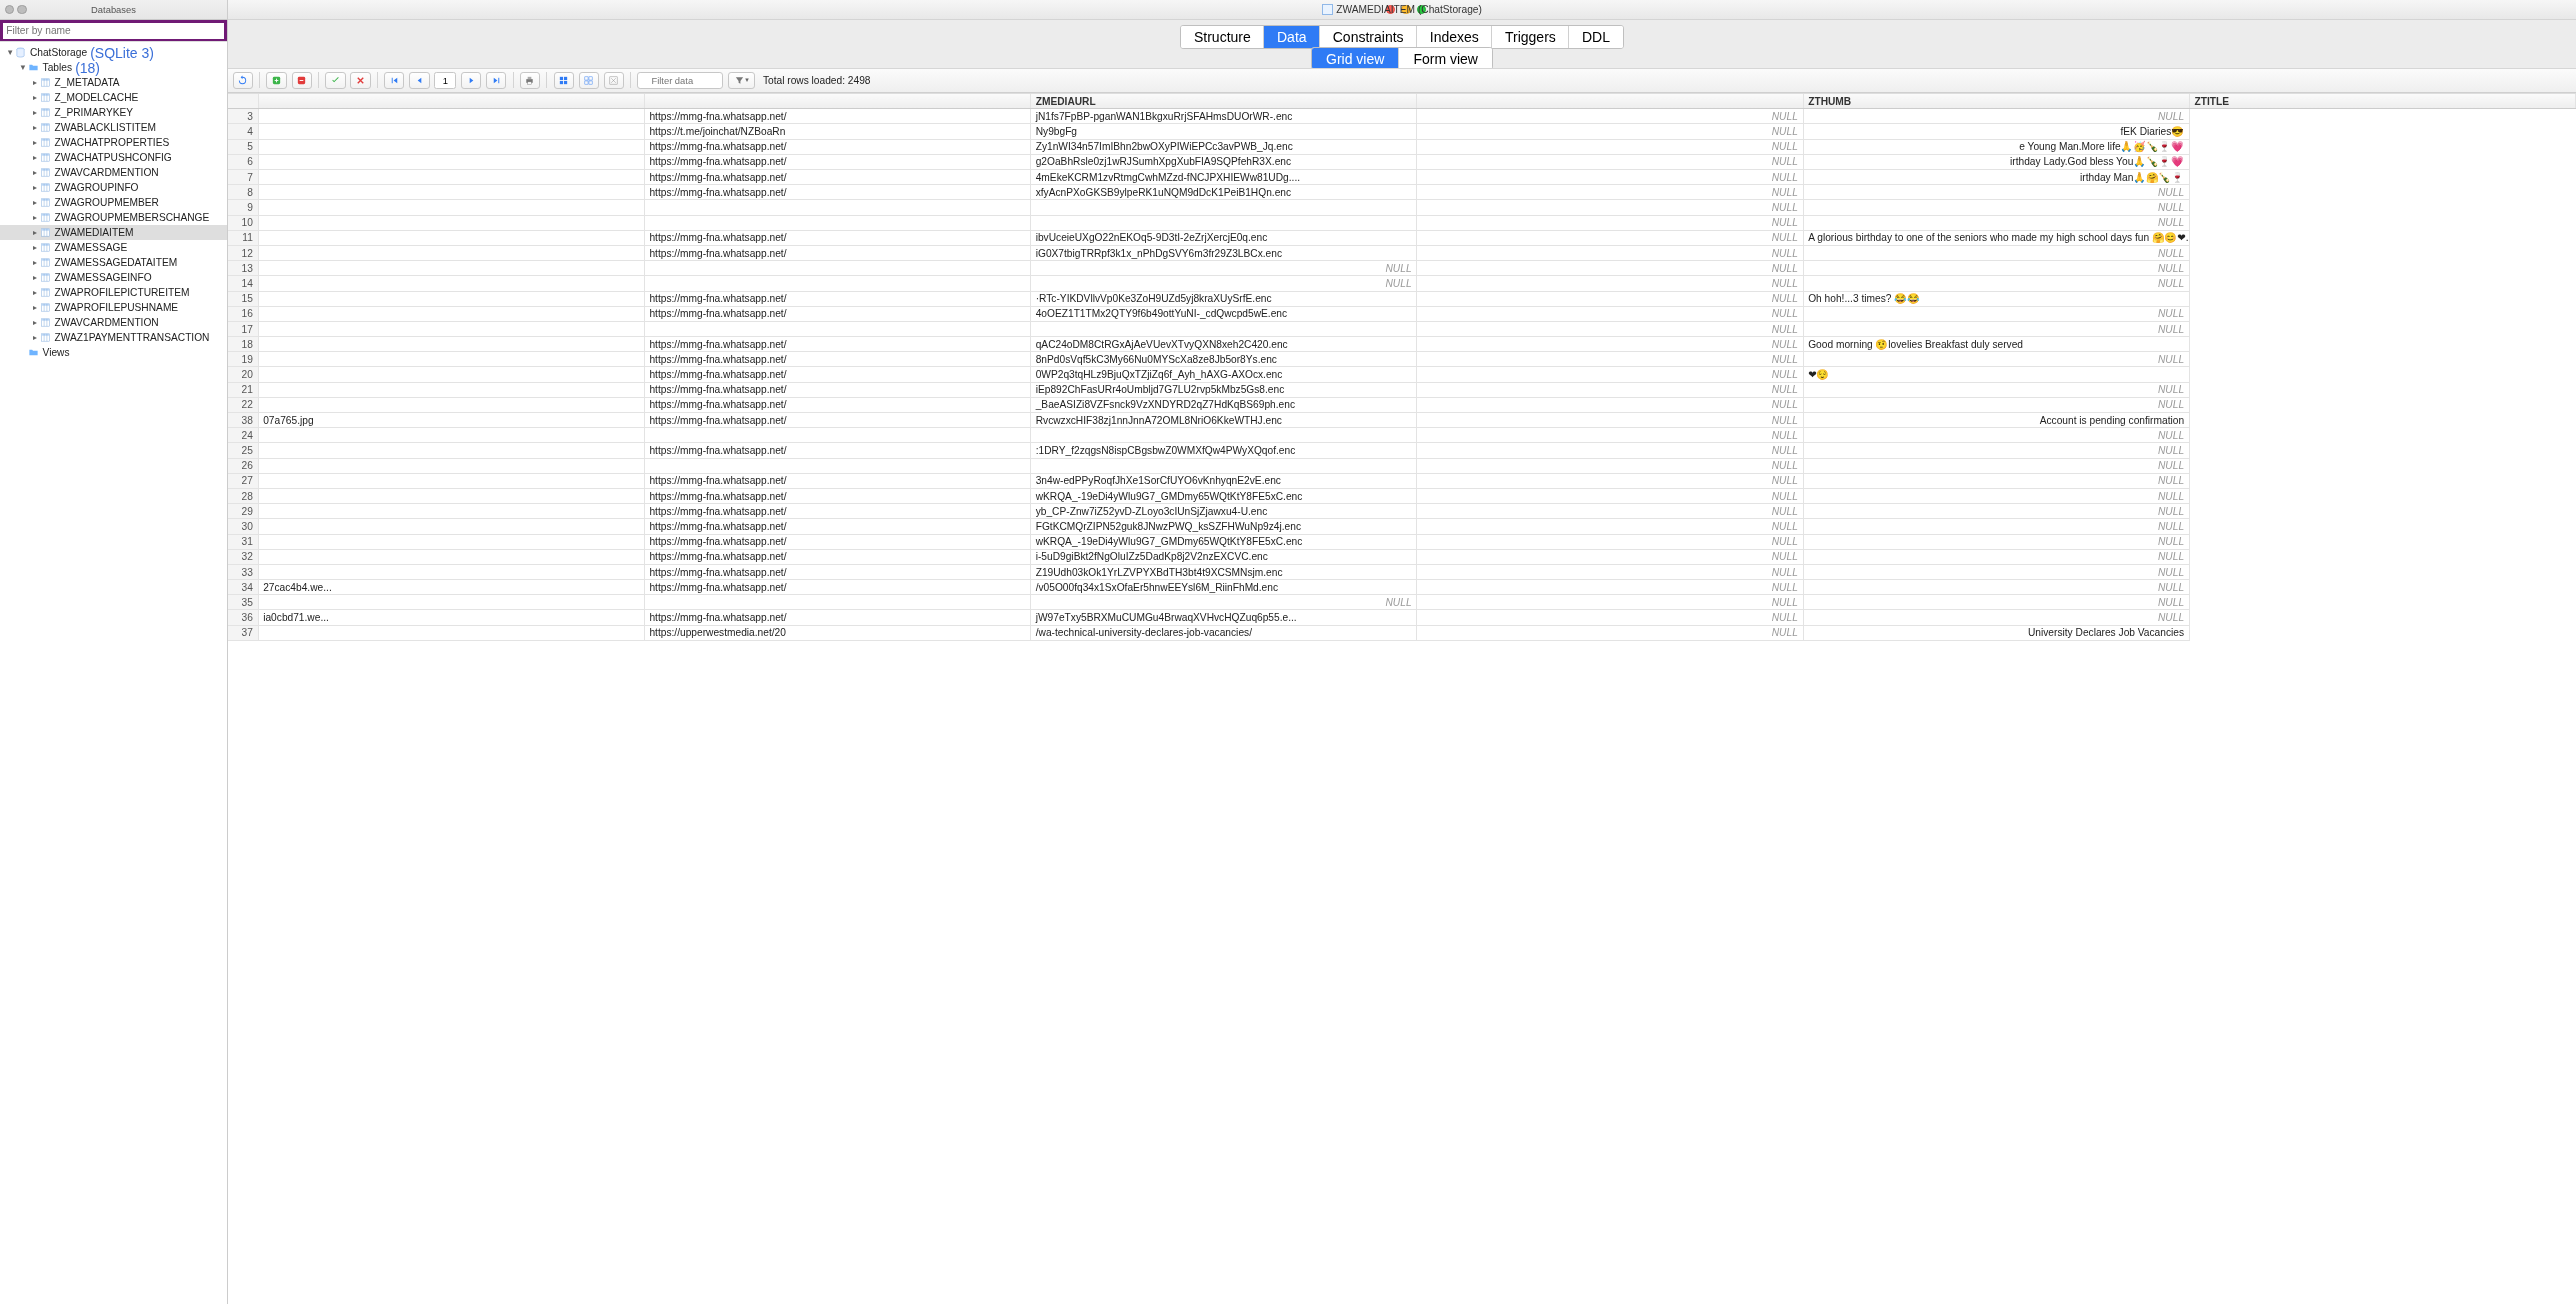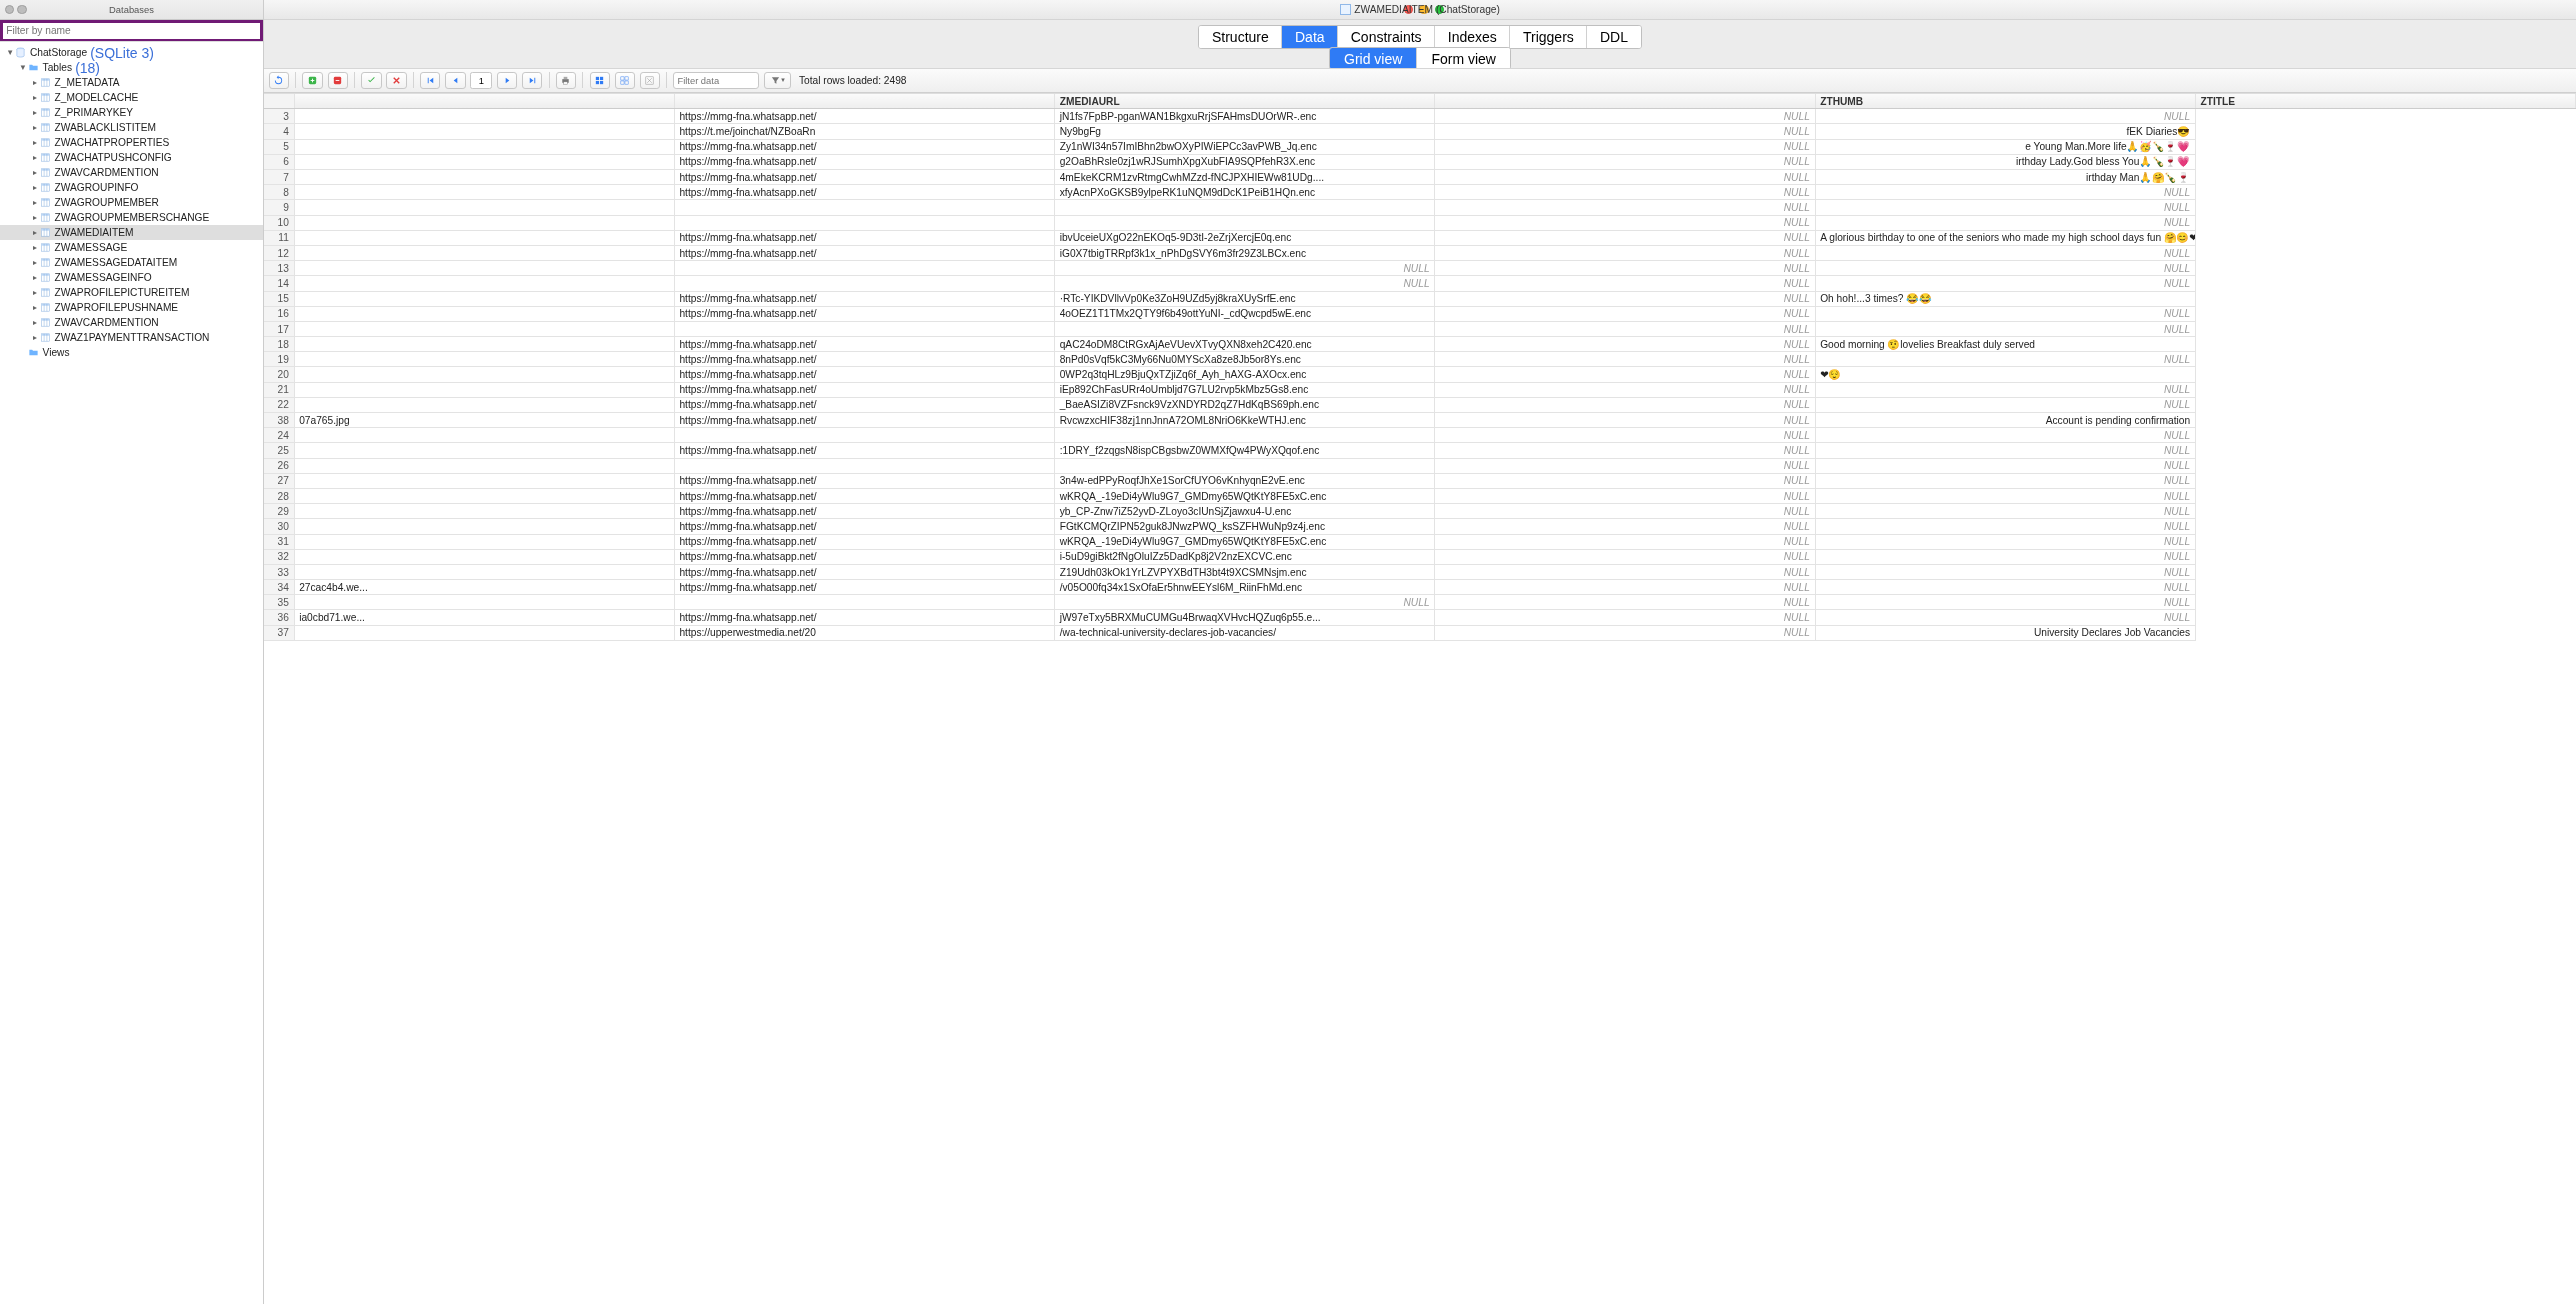--- a/index.html
+++ b/index.html
@@ -1,19 +1,19 @@
 <!DOCTYPE html>
 <html><head>
 <meta charset="utf-8">
 <style>
 * { box-sizing: border-box; margin: 0; padding: 0; font-family: -apple-system, BlinkMacSystemFont, "Segoe UI", Helvetica, Arial, sans-serif; font-size: 10.2px; }
 body { display: flex; height: 100vh; background: #ececec; color: #222; overflow: hidden; }
 
 
-.left-pane { width: 264px; display: flex; flex-direction: column; background: #f5f5f5; border-right: 0.8px solid #ccc; }
+.left-pane { width: 228px; display: flex; flex-direction: column; background: #f5f5f5; border-right: 0.8px solid #ccc; }
 .left-title { height: 20.4px; background: linear-gradient(#f0f0f0,#e6e6e6); display: flex; align-items: center; border-bottom: 0.8px solid #c9c9c9; position: relative; }
 .left-title .circles { display: flex; gap: 3.1px; padding-left: 4.7px; }
 .left-title .circles span { width: 9.4px; height: 9.4px; border-radius: 50%; background: #bdbdbd; border: 0.8px solid #9e9e9e; }
 .left-title .lbl { position: absolute; left: 0; right: 0; text-align: center; font-size: 9.4px; color: #555; pointer-events: none; }
 .filter { padding: 2.4px 3.1px; border-bottom: 0.8px solid #ddd; background: #701a75; }
 .filter input { width: 100%; border: none; outline: none; font-size: 10.2px; padding: 2.4px 3.1px; color: #888; }
 .tree { flex: 1; overflow: auto; padding-top: 3.1px; background: #fff; }
 .tree-row { display: flex; align-items: center; height: 15px; padding-left: 3.1px; cursor: default; white-space: nowrap; }
 .tree-row.selected { background: #dedede; }
 .caret { width: 7.9px; text-align: center; color: #666; font-size: 7.9px; user-select: none; }
@@ -42,21 +42,21 @@
 .segmented button.active { background: #2f7bf5; color: #fff; }
 
 .subtabs-row { height: 20.4px; display: flex; justify-content: center; align-items: flex-start; }
 .subtabs-row .segmented button { padding: 2.4px 14px; }
 
 .toolbar { height: 25px; background: linear-gradient(#fbfbfb,#efefef); border-top: 0.8px solid #d6d6d6; border-bottom: 0.8px solid #cfcfcf; display: flex; align-items: center; padding: 0 4.7px; gap: 4.7px; }
 .tbtn { width: 20.4px; height: 17.3px; border: 0.8px solid #c7c7c7; border-radius: 3.1px; background: linear-gradient(#fff,#f2f2f2); display:flex;align-items:center;justify-content:center; cursor:pointer;}
 .tbtn svg { width: 11px; height: 11px; }
 .tb-sep { width: 0.8px; height: 15.7px; background: #d4d4d4; margin: 0 1.6px; }
 .page-input { width: 22px; height: 17.3px; border:0.8px solid #c7c7c7; border-radius:2.4px; text-align:center; font-size:9.4px; }
-.filter-data { height: 17.3px; border:0.8px solid #c7c7c7; border-radius:3.1px; padding:0 3px; font-size:9.4px; color:#888; width:86px;}
+.filter-data { height: 17.3px; border:0.8px solid #c7c7c7; border-radius:3.1px; padding:0 13px; font-size:9.4px; color:#888; width:86px;}
 .total { font-size: 10.2px; color:#222; margin-left: 3.1px;}
 
 .grid-wrap { flex:1; overflow:auto; background:#fff; border-top:0.8px solid #ddd;}
 table { border-collapse: collapse; width: 100%; table-layout: fixed; }
 th, td { border-right: 0.8px solid #e3e3e3; border-bottom: 0.8px solid #e3e3e3; padding: 1.6px 4.7px; height: 15px; font-size: 10.2px; text-align:left; white-space:nowrap; overflow:hidden; text-overflow:clip;}
 thead th { background: linear-gradient(#fafafa,#eeeeee); position: sticky; top:0; color:#333; font-weight:600; border-bottom:0.8px solid #ccc;}
 td.rownum, th.rownum { width:30px; text-align:right; background:#f4f4f4; color:#555; font-weight:400;}
 td.c1 { width:75px; }
 td.c2 { width:177px; }
 td.c3 { width:279px; }

